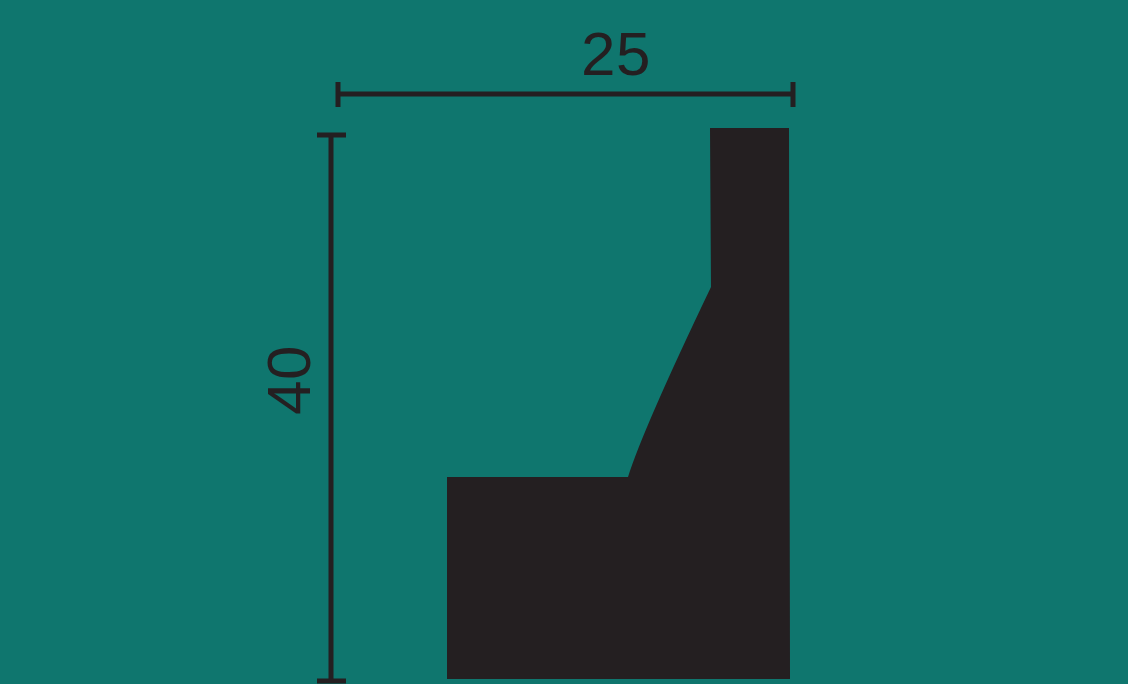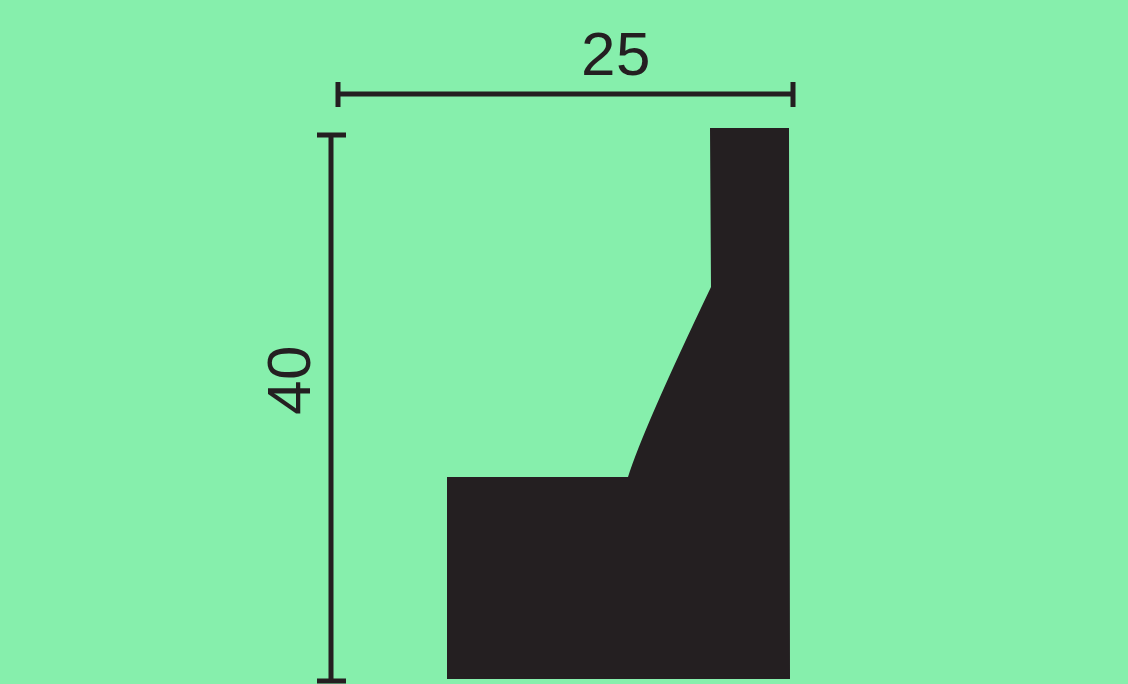--- a/index.html
+++ b/index.html
@@ -10,21 +10,21 @@
     width: 1128px;
     height: 684px;
     background: #ffffff;
     font-family: "Liberation Sans", "DejaVu Sans", sans-serif;
     overflow: hidden;
   }
   .canvas {
     position: relative;
     width: 1128px;
     height: 684px;
-    background: #86efac;
+    background: #0f766e;
     text-align: center;
   }
   .canvas svg {
     display: block;
     width: 1128px;
     height: 684px;
   }
   .dim-label {
     font-family: "Liberation Sans", "DejaVu Sans", sans-serif;
     font-weight: 300;

